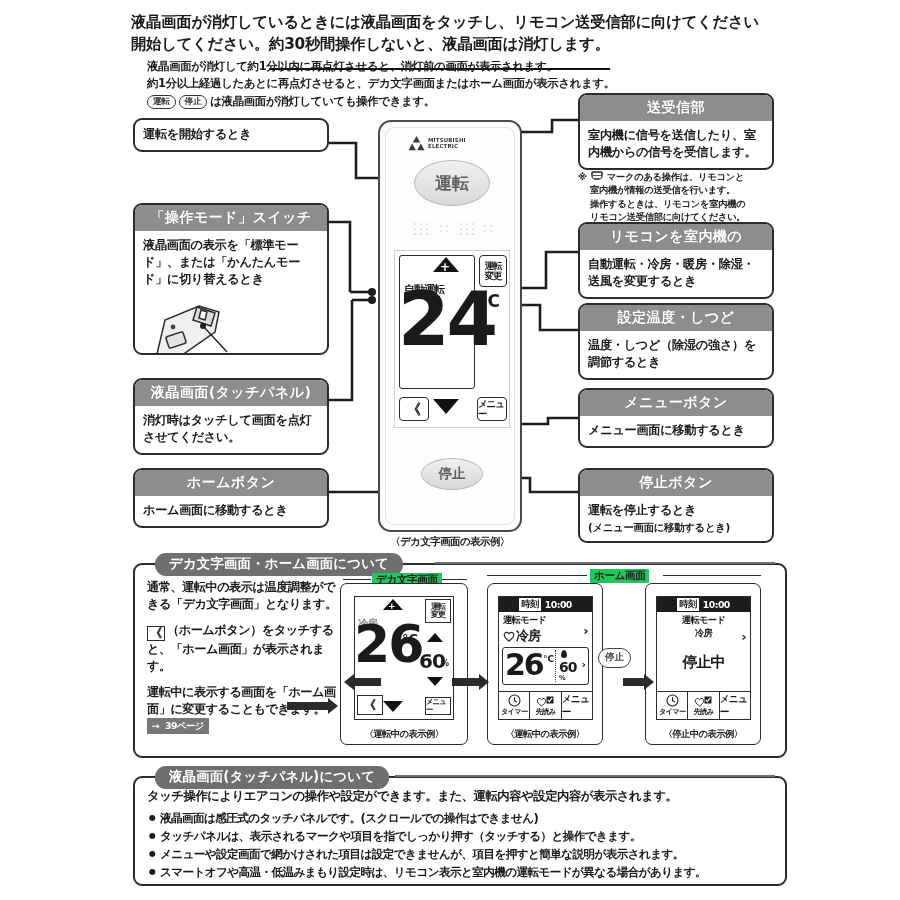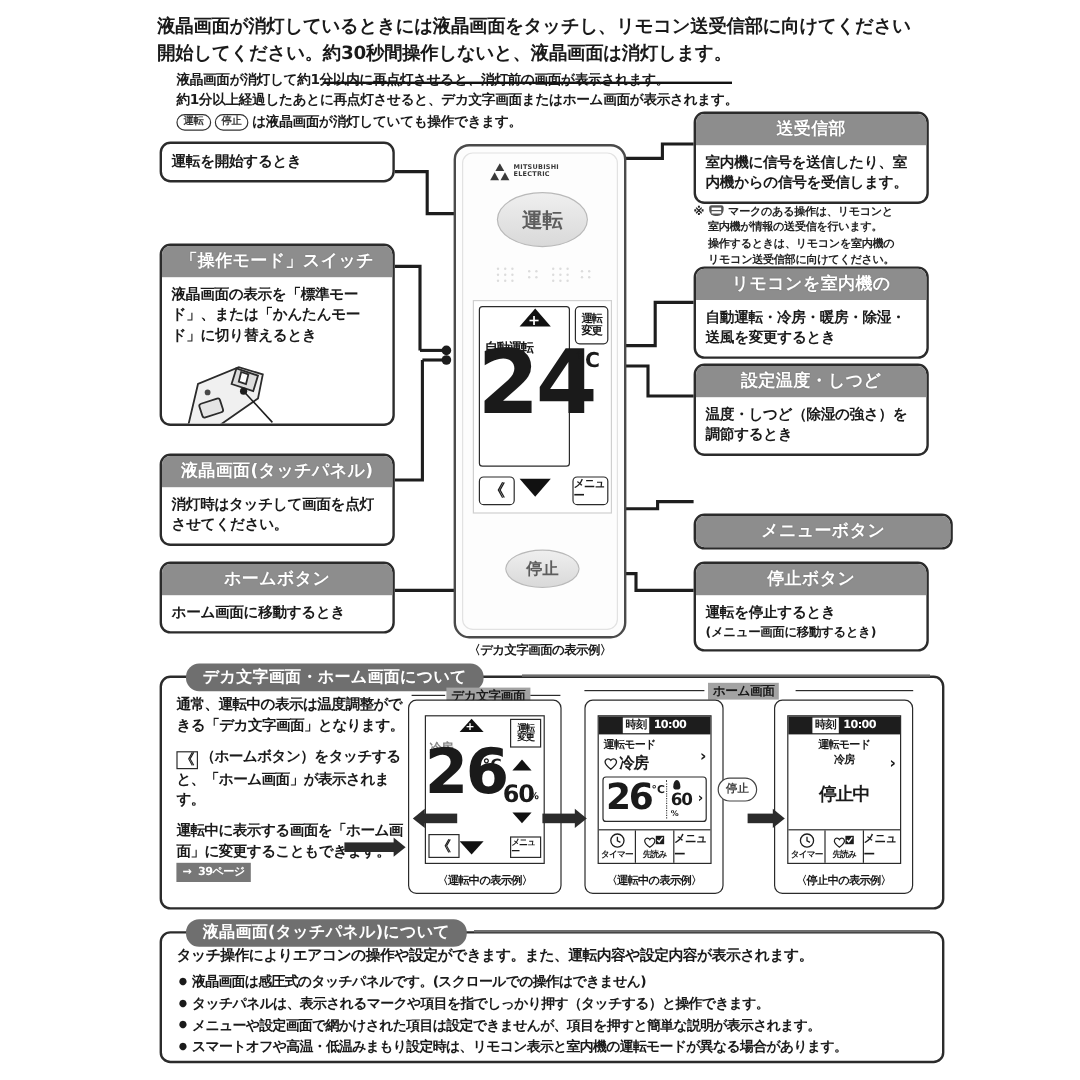--- a/index.html
+++ b/index.html
@@ -55,21 +55,21 @@
   }
 
   
   #cal-unten   { left:133px; top:118px;  width:196px; }
   #cal-mode    { left:133px; top:203px;  width:196px; height:152px; }
   #cal-lcd     { left:133px; top:378px;  width:196px; }
   #cal-home    { left:133px; top:468px;  width:196px; }
   #cal-tx      { left:578px; top:93px;   width:196px; }
   #cal-opmode  { left:578px; top:222px;  width:196px; }
   #cal-temp    { left:578px; top:303px;  width:196px; }
-  #cal-menu    { left:578px; top:388px;  width:216px;margin-top:40px; }
+  #cal-menu    { left:578px; top:388px;  width:196px; }
   #cal-stop    { left:578px; top:468px;  width:196px; }
 
   .note-tx {
     position: absolute; left: 578px; top: 170px; width: 205px;
     font-size: 9.3px; line-height: 1.45; font-weight: bold; color: #222;
     letter-spacing: -0.3px;
   }
   .note-tx .row1 { display: flex; gap: 2px; align-items: flex-start; }
   .note-tx .indent { padding-left: 12px; }
   .tx-mark {
@@ -187,21 +187,21 @@
   .mini-wrap { position: absolute; border: 1.6px solid #2b2b2b; border-radius: 7px; background: #fff; }
   #mini-deka { left: 205px; top: 18px; width: 128px; height: 162px; }
   #mini-h1   { left: 352px; top: 18px; width: 116px; height: 162px; }
   #mini-h2   { left: 510px; top: 18px; width: 116px; height: 162px; }
   .mini-cap {
     position: absolute; bottom: 3px; left: 0; width: 100%; text-align: center;
     font-size: 9.4px; font-weight: bold; letter-spacing: -0.6px;
   }
   .grp-label {
     position: absolute; font-size: 10.6px; font-weight: bold; letter-spacing: -0.4px;
-    background: #a3a3a3; padding: 0 4px;
+    background: #22c55e; padding: 0 4px;
   }
   .grp-rule { position: absolute; height: 1.4px; background: #2b2b2b; }
 
   
   .deka-screen { position: absolute; left: 13px; top: 12px; width: 100px; height: 124px; border: 1.4px solid #2b2b2b; }
   .deka-mode { position: absolute; left: 3px; top: 20px; font-size: 10.5px; font-weight: bold; color: #888; letter-spacing: -1px; }
   .deka-num { position: absolute; left: -1px; top: 26px; font-size: 52px; font-weight: bold; line-height: .82; letter-spacing: -2px; }
   .deka-deg { position: absolute; left: 47px; top: 34px; font-size: 13px; font-weight: bold; }
   .deka-hum { position: absolute; left: 64px; top: 52px; font-size: 20px; font-weight: bold; letter-spacing: -1px; }
   .deka-hum-unit { position: absolute; left: 86px; top: 62px; font-size: 8px; font-weight: bold; }
@@ -372,20 +372,21 @@
     <div class="bd">自動運転・冷房・暖房・除湿・送風を変更するとき</div>
   </div>
 
   <div class="callout" id="cal-temp">
     <div class="hd">設定温度・しつど</div>
     <div class="bd">温度・しつど（除湿の強さ）を調節するとき</div>
   </div>
 
   <div class="callout" id="cal-menu">
     <div class="hd">メニューボタン</div>
+    <div class="bd">メニュー画面に移動するとき</div>
   </div>
 
   <div class="callout" id="cal-stop">
     <div class="hd">停止ボタン</div>
     <div class="bd">
       <span>運転を停止するとき</span>
       <span class="small">(メニュー画面に移動するとき)</span>
     </div>
   </div>
 

